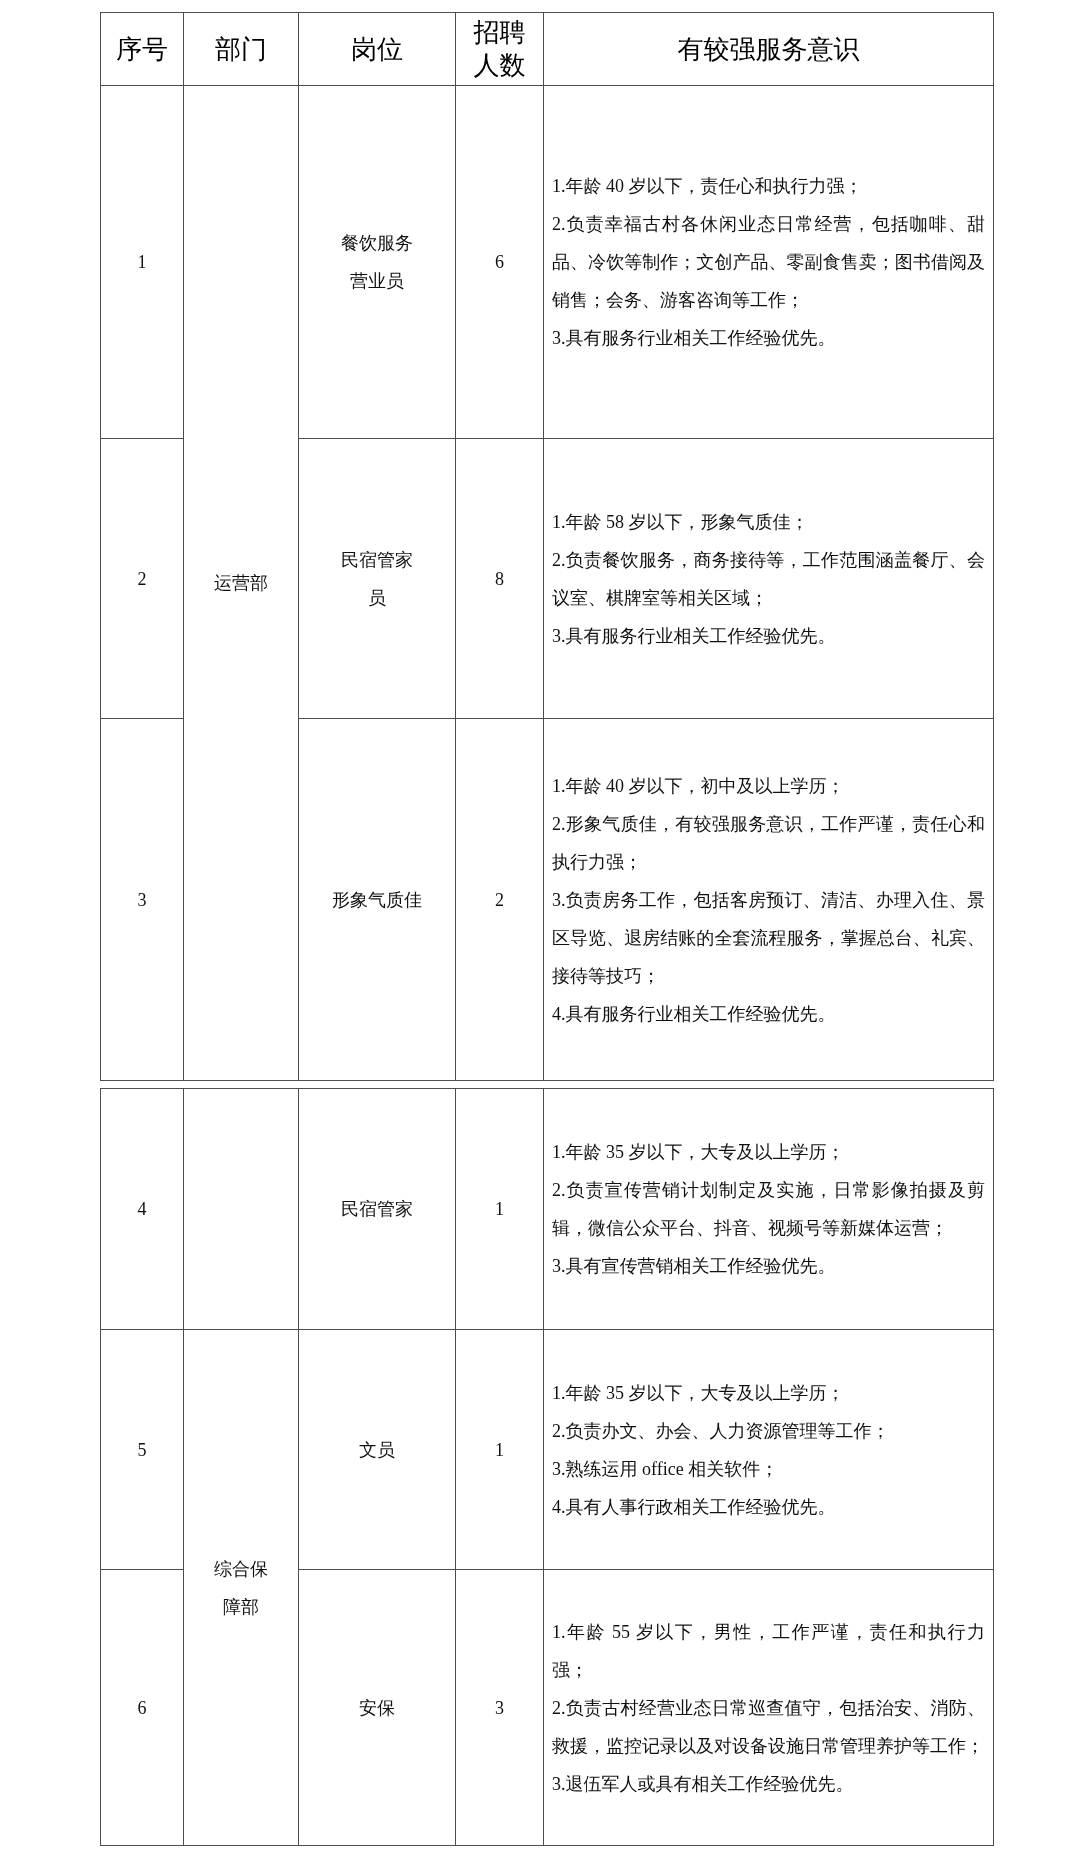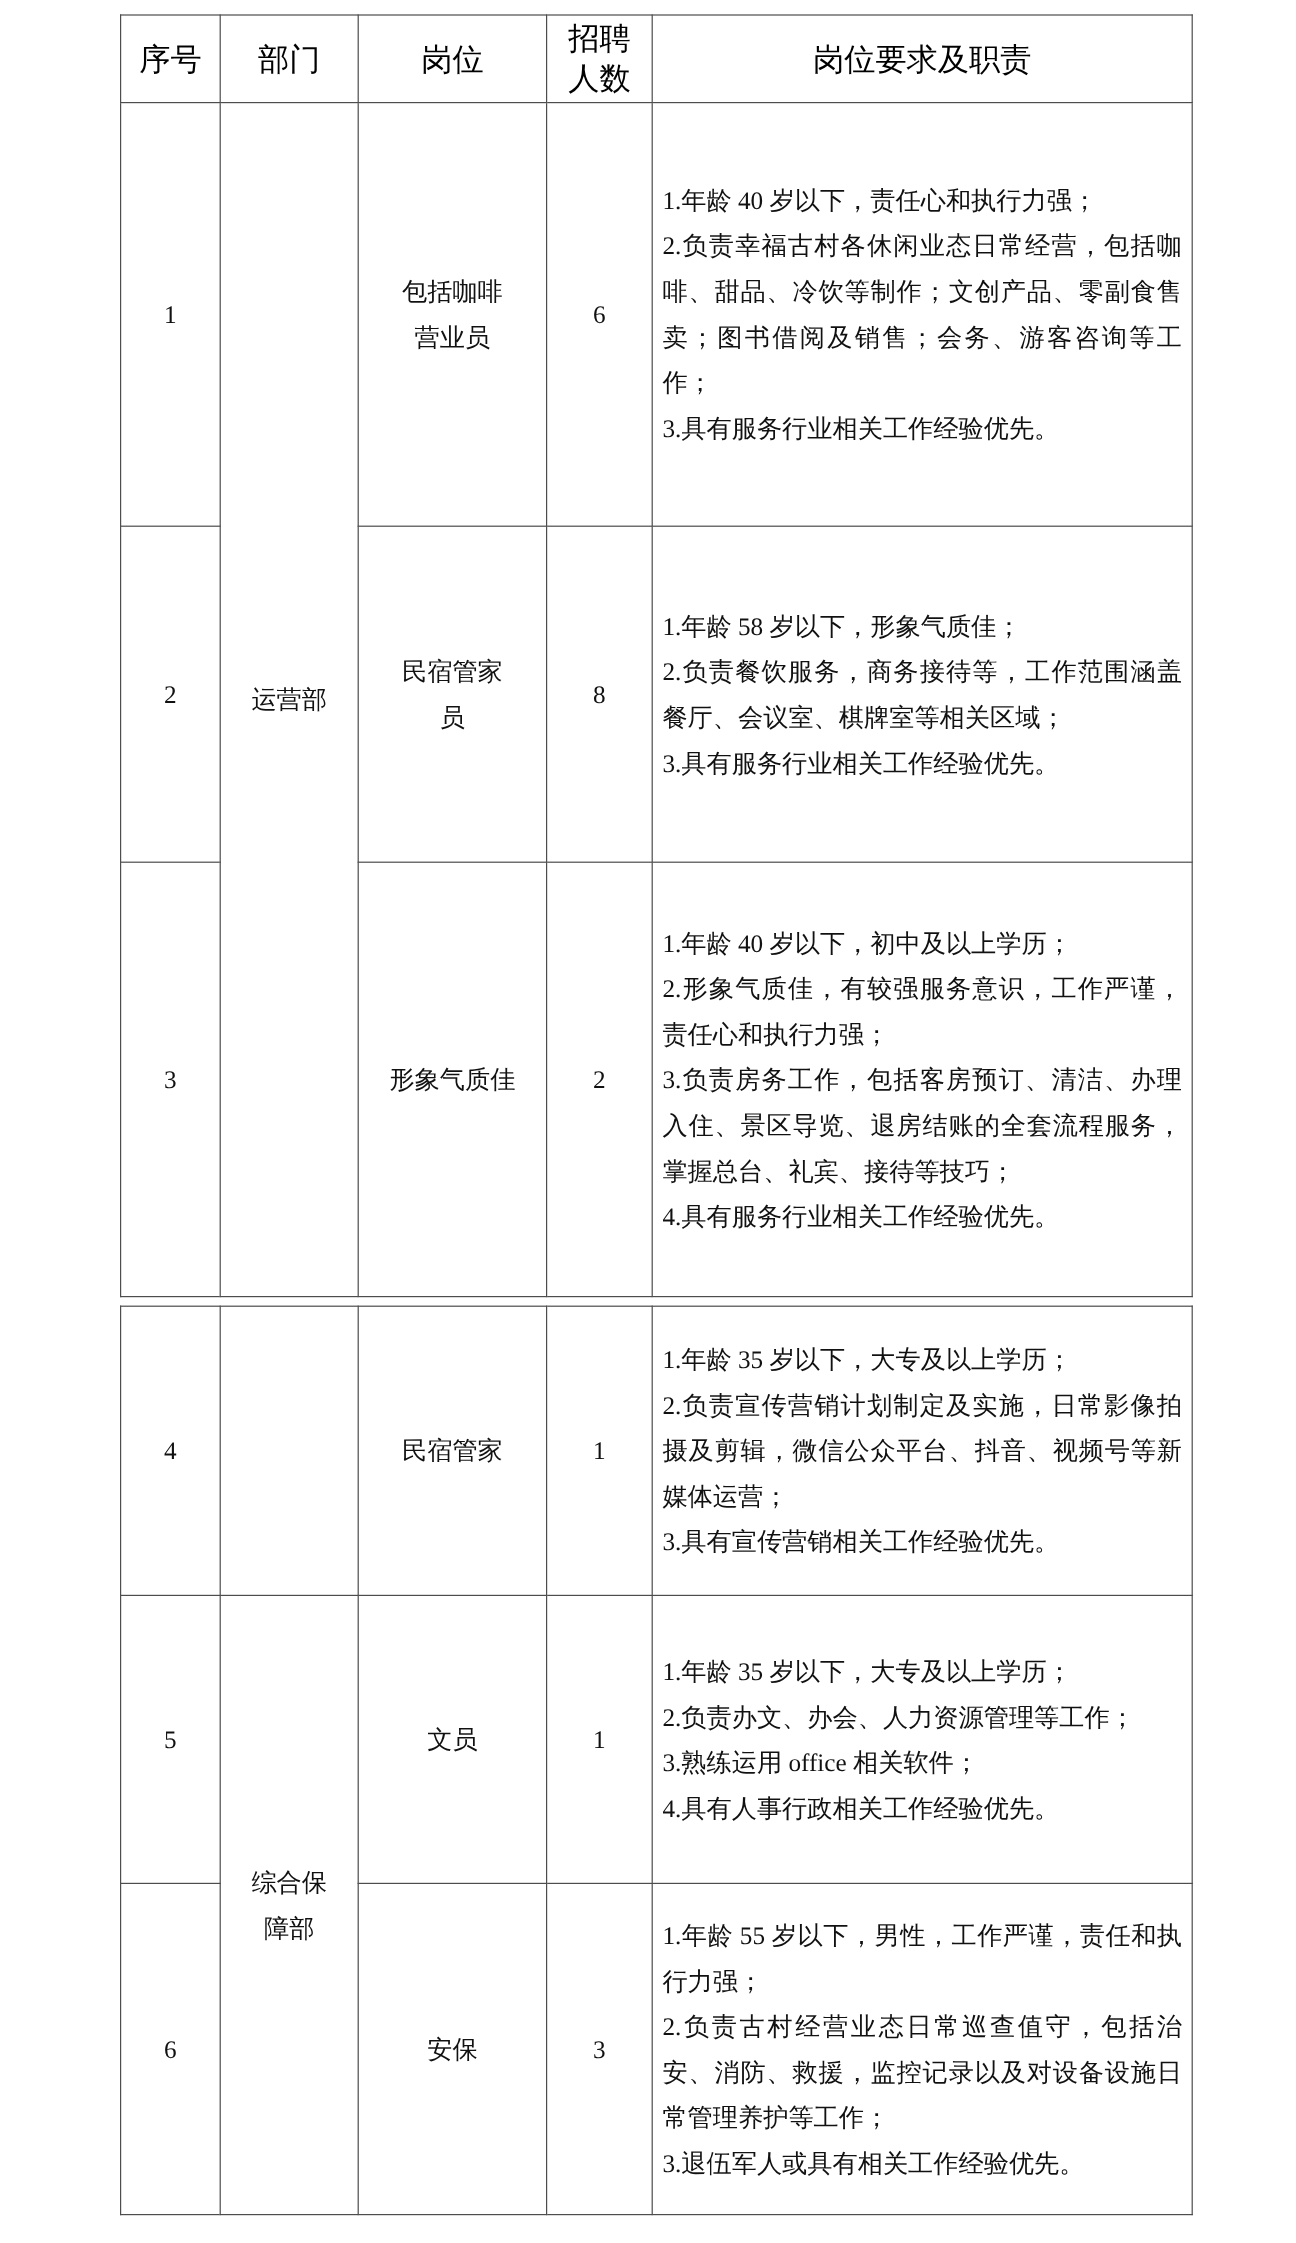--- a/index.html
+++ b/index.html
@@ -26,21 +26,21 @@
     overflow:hidden;
   }
   .jobs th {
     font-family:"Liberation Sans","DejaVu Sans",sans-serif;
     font-size:26px;
     line-height:33px;
     white-space:pre-line;
     color:#000000;
   }
   .jobs td {
-    font-size:21px;
+    font-size:18px;
     line-height:38px;
     white-space:pre-line;
   }
   td.req {
     text-align:justify;
     text-justify:auto;
     padding:6px 8px;
   }
   
   tr.rhh { height:73px; }
@@ -70,26 +70,26 @@
           <col class="c-count">
           <col class="c-req">
       </colgroup>
       <tbody>
           <tr class="rhh">
         <th>序号</th>
         <th>部门</th>
         <th>岗位</th>
         <th>招聘
 人数</th>
-        <th>岗位要求及职责</th>
+        <th>有较强服务意识</th>
       </tr>
       <tr class="rh1">
         <td class="no">1</td>
         <td class="dept" rowspan="3">运营部</td>
-        <td class="post">包括咖啡
+        <td class="post">餐饮服务
 营业员</td>
         <td class="count">6</td>
         <td class="req">1.年龄 40 岁以下，责任心和执行力强；
 2.负责幸福古村各休闲业态日常经营，包括咖啡、甜品、冷饮等制作；文创产品、零副食售卖；图书借阅及销售；会务、游客咨询等工作；
 3.具有服务行业相关工作经验优先。</td>
       </tr>
       <tr class="rh2">
         <td class="no">2</td>
         <td class="post">民宿管家
 员</td>

